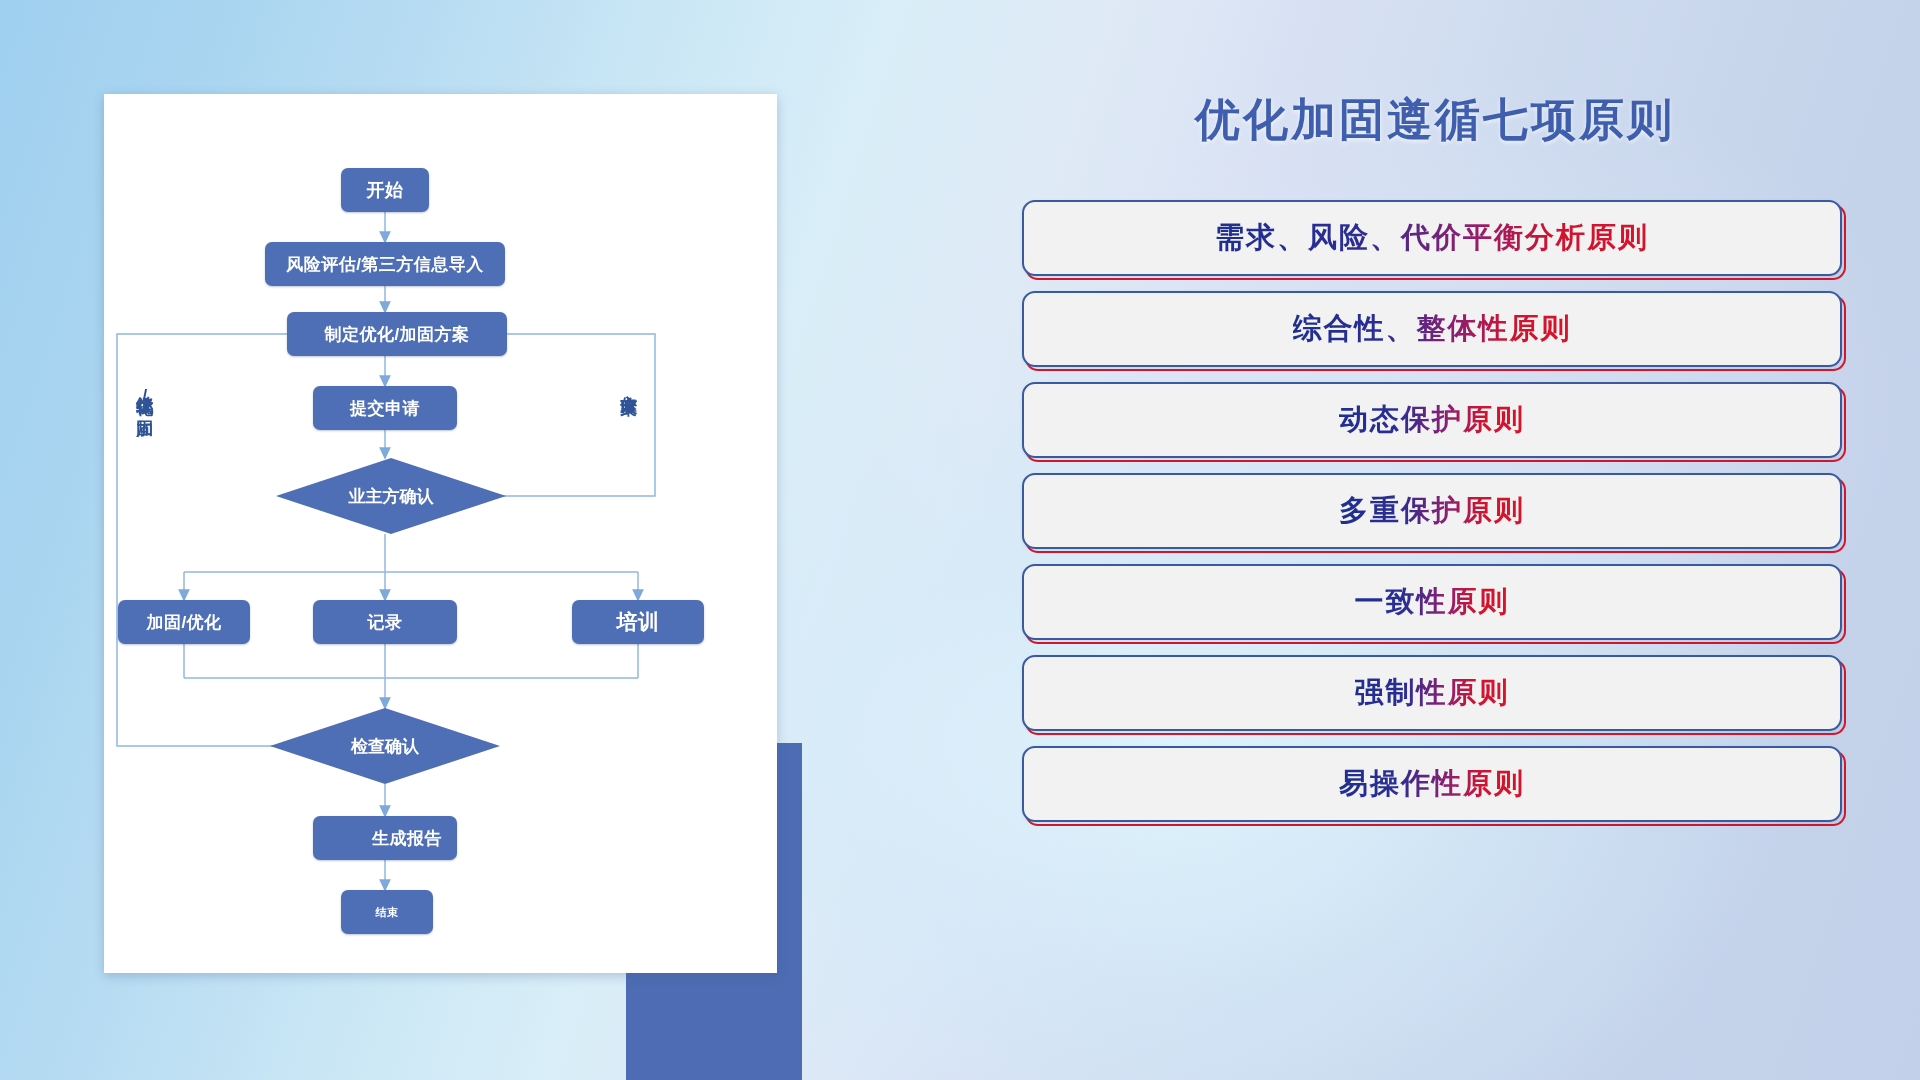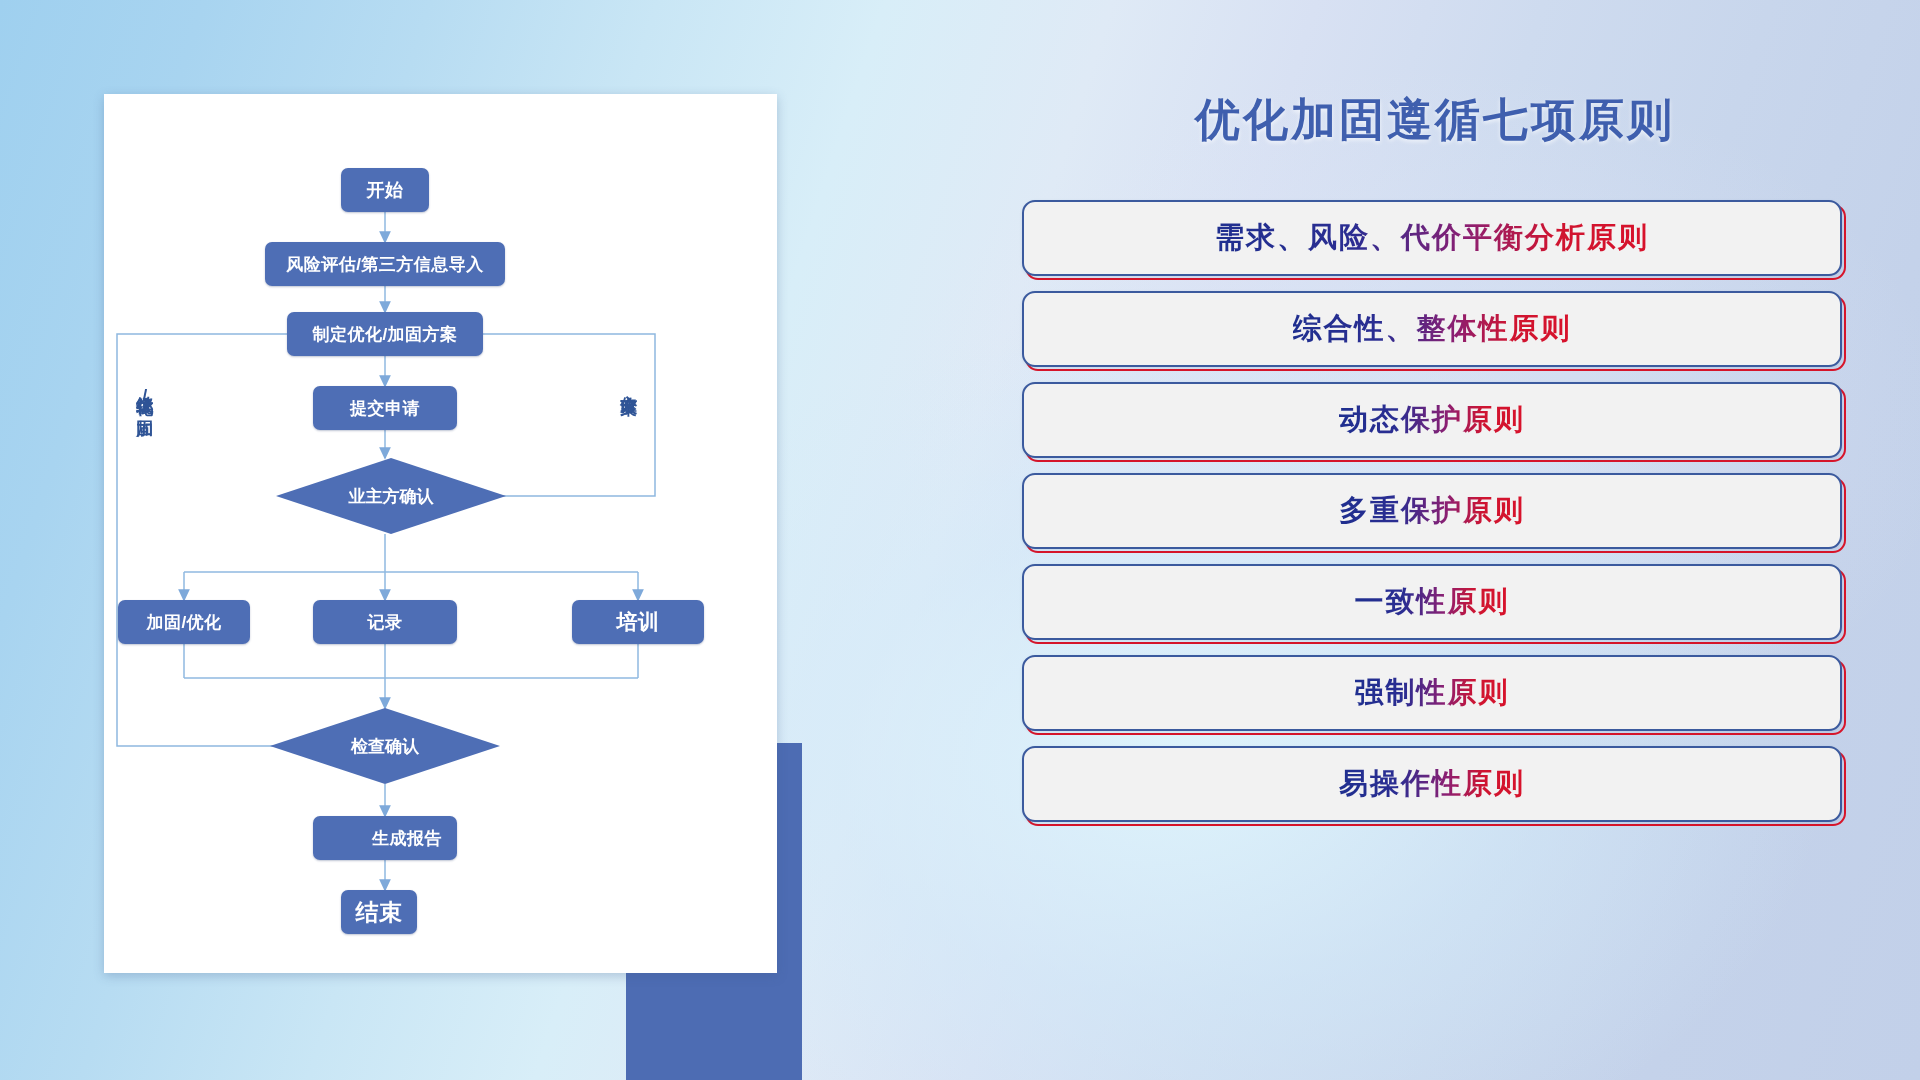--- a/index.html
+++ b/index.html
@@ -258,21 +258,21 @@
       </svg>
 
       <div class="node" style="left:237px; top:74px; width:88px; height:44px; font-size:18px;">
         <span>开始</span>
       </div>
 
       <div class="node" style="left:161px; top:148px; width:240px; height:44px; font-size:17px;">
         <span>风险评估/第三方信息导入</span>
       </div>
 
-      <div class="node" style="left:183px; top:218px; width:196px; height:44px; font-size:17px;text-align:center;">
+      <div class="node" style="left:183px; top:218px; width:220px; height:44px; font-size:17px;text-align:center;">
         <span>制定优化/加固方案</span>
       </div>
 
       <div class="node" style="left:209px; top:292px; width:144px; height:44px; font-size:17px;">
         <span>提交申请</span>
       </div>
 
       <div class="diamond" style="left:172px; top:364px; width:230px; height:76px;">
         <div class="dshape"></div>
         <span class="dlabel">业主方确认</span>
@@ -292,21 +292,21 @@
 
       <div class="diamond" style="left:166px; top:614px; width:230px; height:76px;">
         <div class="dshape"></div>
         <span class="dlabel">检查确认</span>
       </div>
 
       <div class="node" style="left:209px; top:722px; width:144px; height:44px; font-size:17px;padding-left:44px;">
         <span>生成报告</span>
       </div>
 
-      <div class="node" style="left:237px; top:796px; width:76px; height:44px; font-size:23px;">
+      <div class="node" style="left:237px; top:796px; width:92px; height:44px; font-size:11px;">
         <span>结束</span>
       </div>
 
       <div class="vlabel" style="left:32px; top:288px; height:180px;">继续优化/加固</div>
 
       <div class="vlabel" style="left:516px; top:288px; height:120px;">方案修改</div>
 
     </div>
   </div>
 

